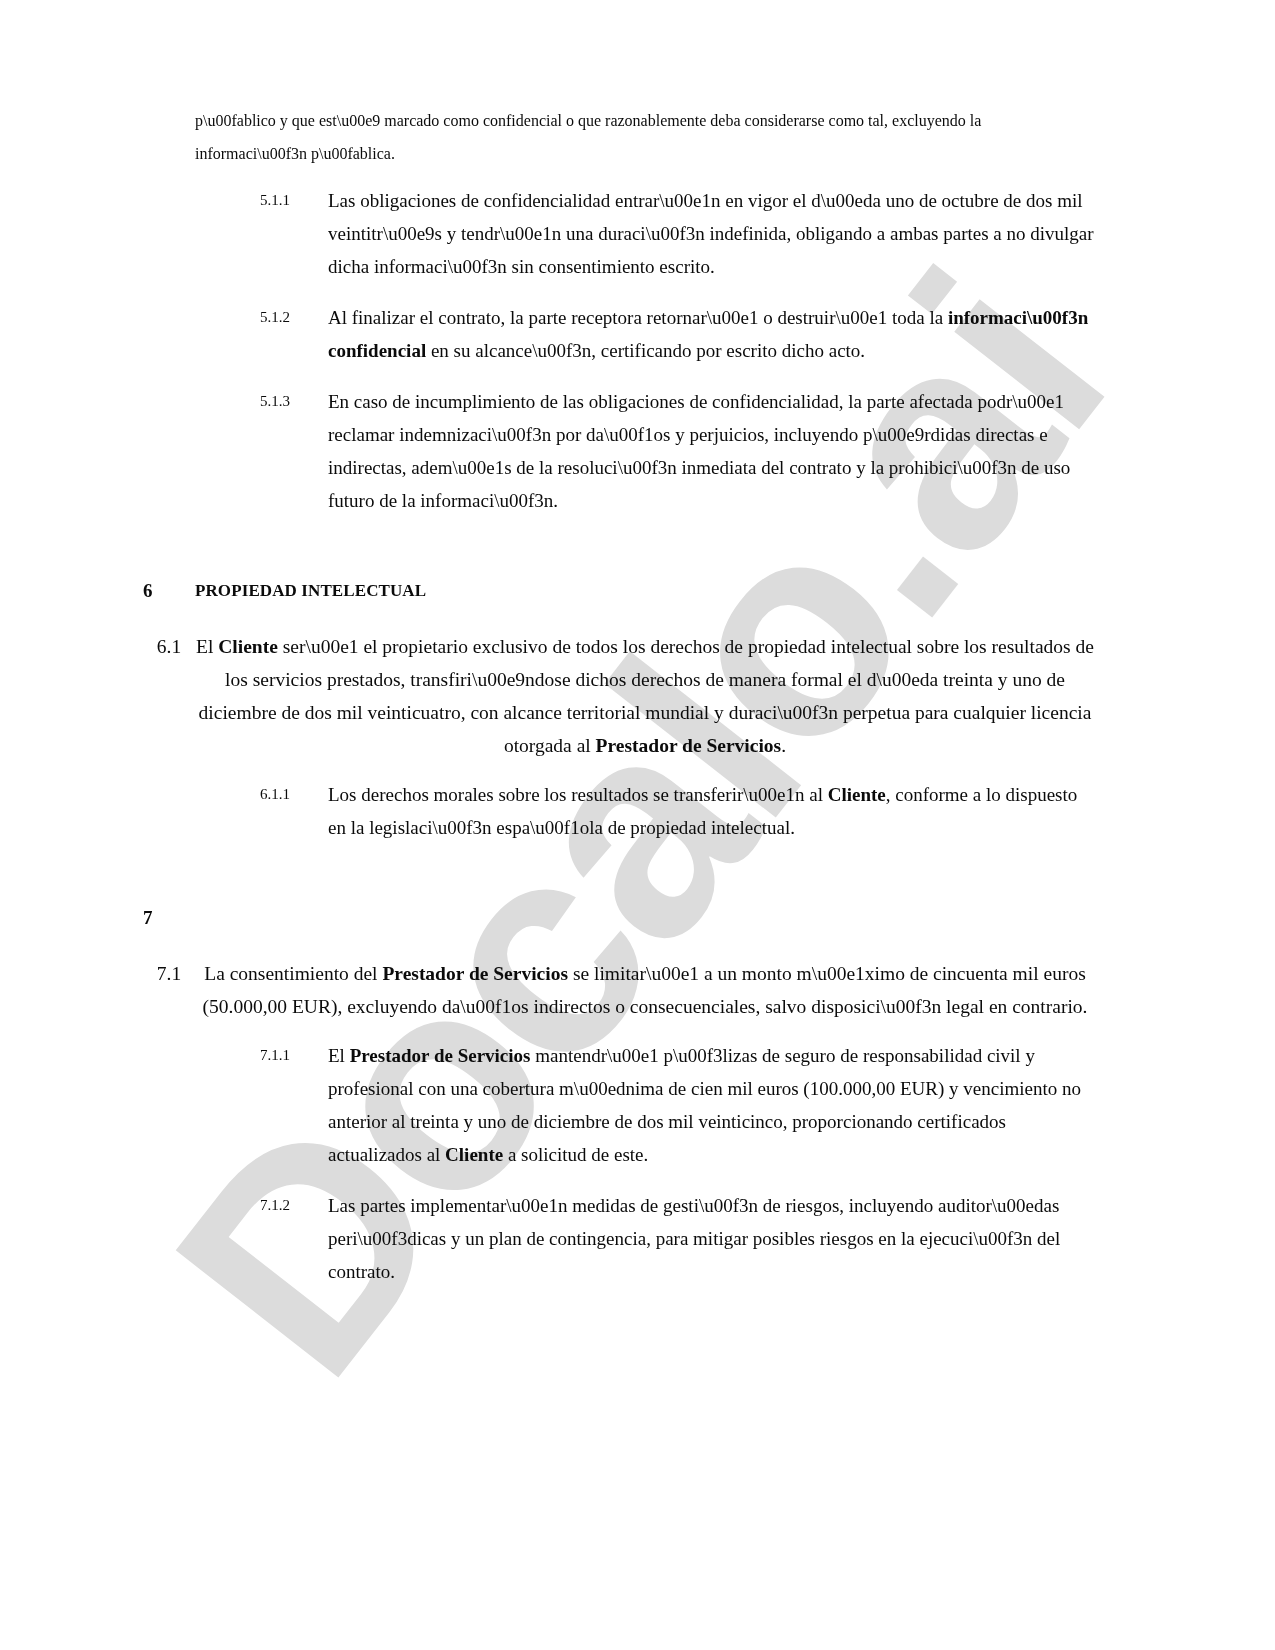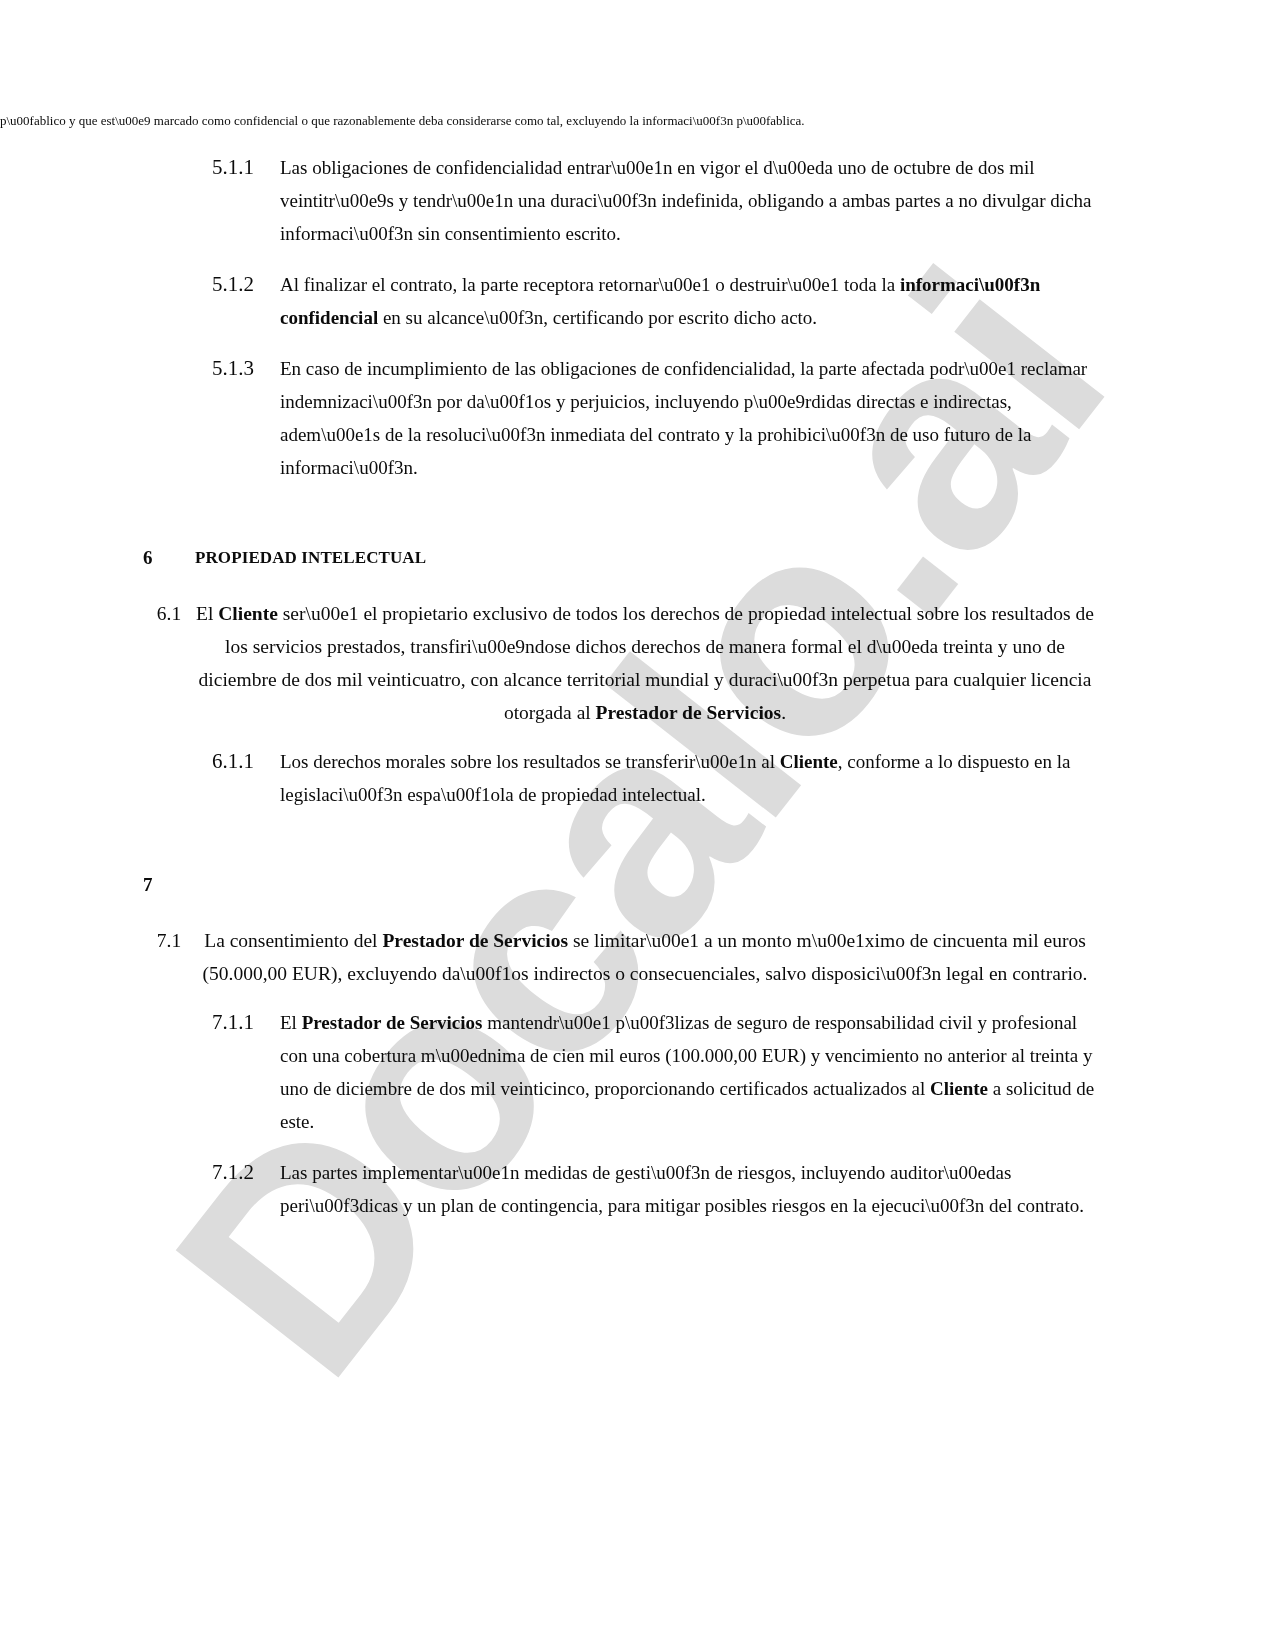--- a/index.html
+++ b/index.html
@@ -49,22 +49,23 @@
     left: 0;
     top: 0;
     width: 1275px;
     z-index: 2;
     padding-top: 104px;
     box-sizing: border-box;
   }
 
   .intro-para {
     margin: 0 6px 14px 0;
+    padding-left: 195px;
     padding-right: 180px;
-    font-size: 13px;
+    font-size: 16px;
     line-height: 33px;
     text-align: left;
   }
 
   
   .h1-row {
     display: flex;
     align-items: flex-start;
     padding-left: 143px;
     padding-right: 180px;
@@ -110,22 +111,23 @@
   .l3-row {
     display: flex;
     align-items: flex-start;
     padding-left: 212px;
     padding-right: 180px;
     margin-bottom: 18px;
   }
   .l3-num {
     width: 68px;
     flex: 0 0 68px;
-    font-size: 21px;
+    font-size: 15px;
     line-height: 33px;
+    margin-left: 48px;
   }
   .l3-body {
     flex: 1 1 auto;
     font-size: 19px;
     line-height: 33px;
   }
 
   b, strong { font-weight: bold; }
 </style>
 </head>

